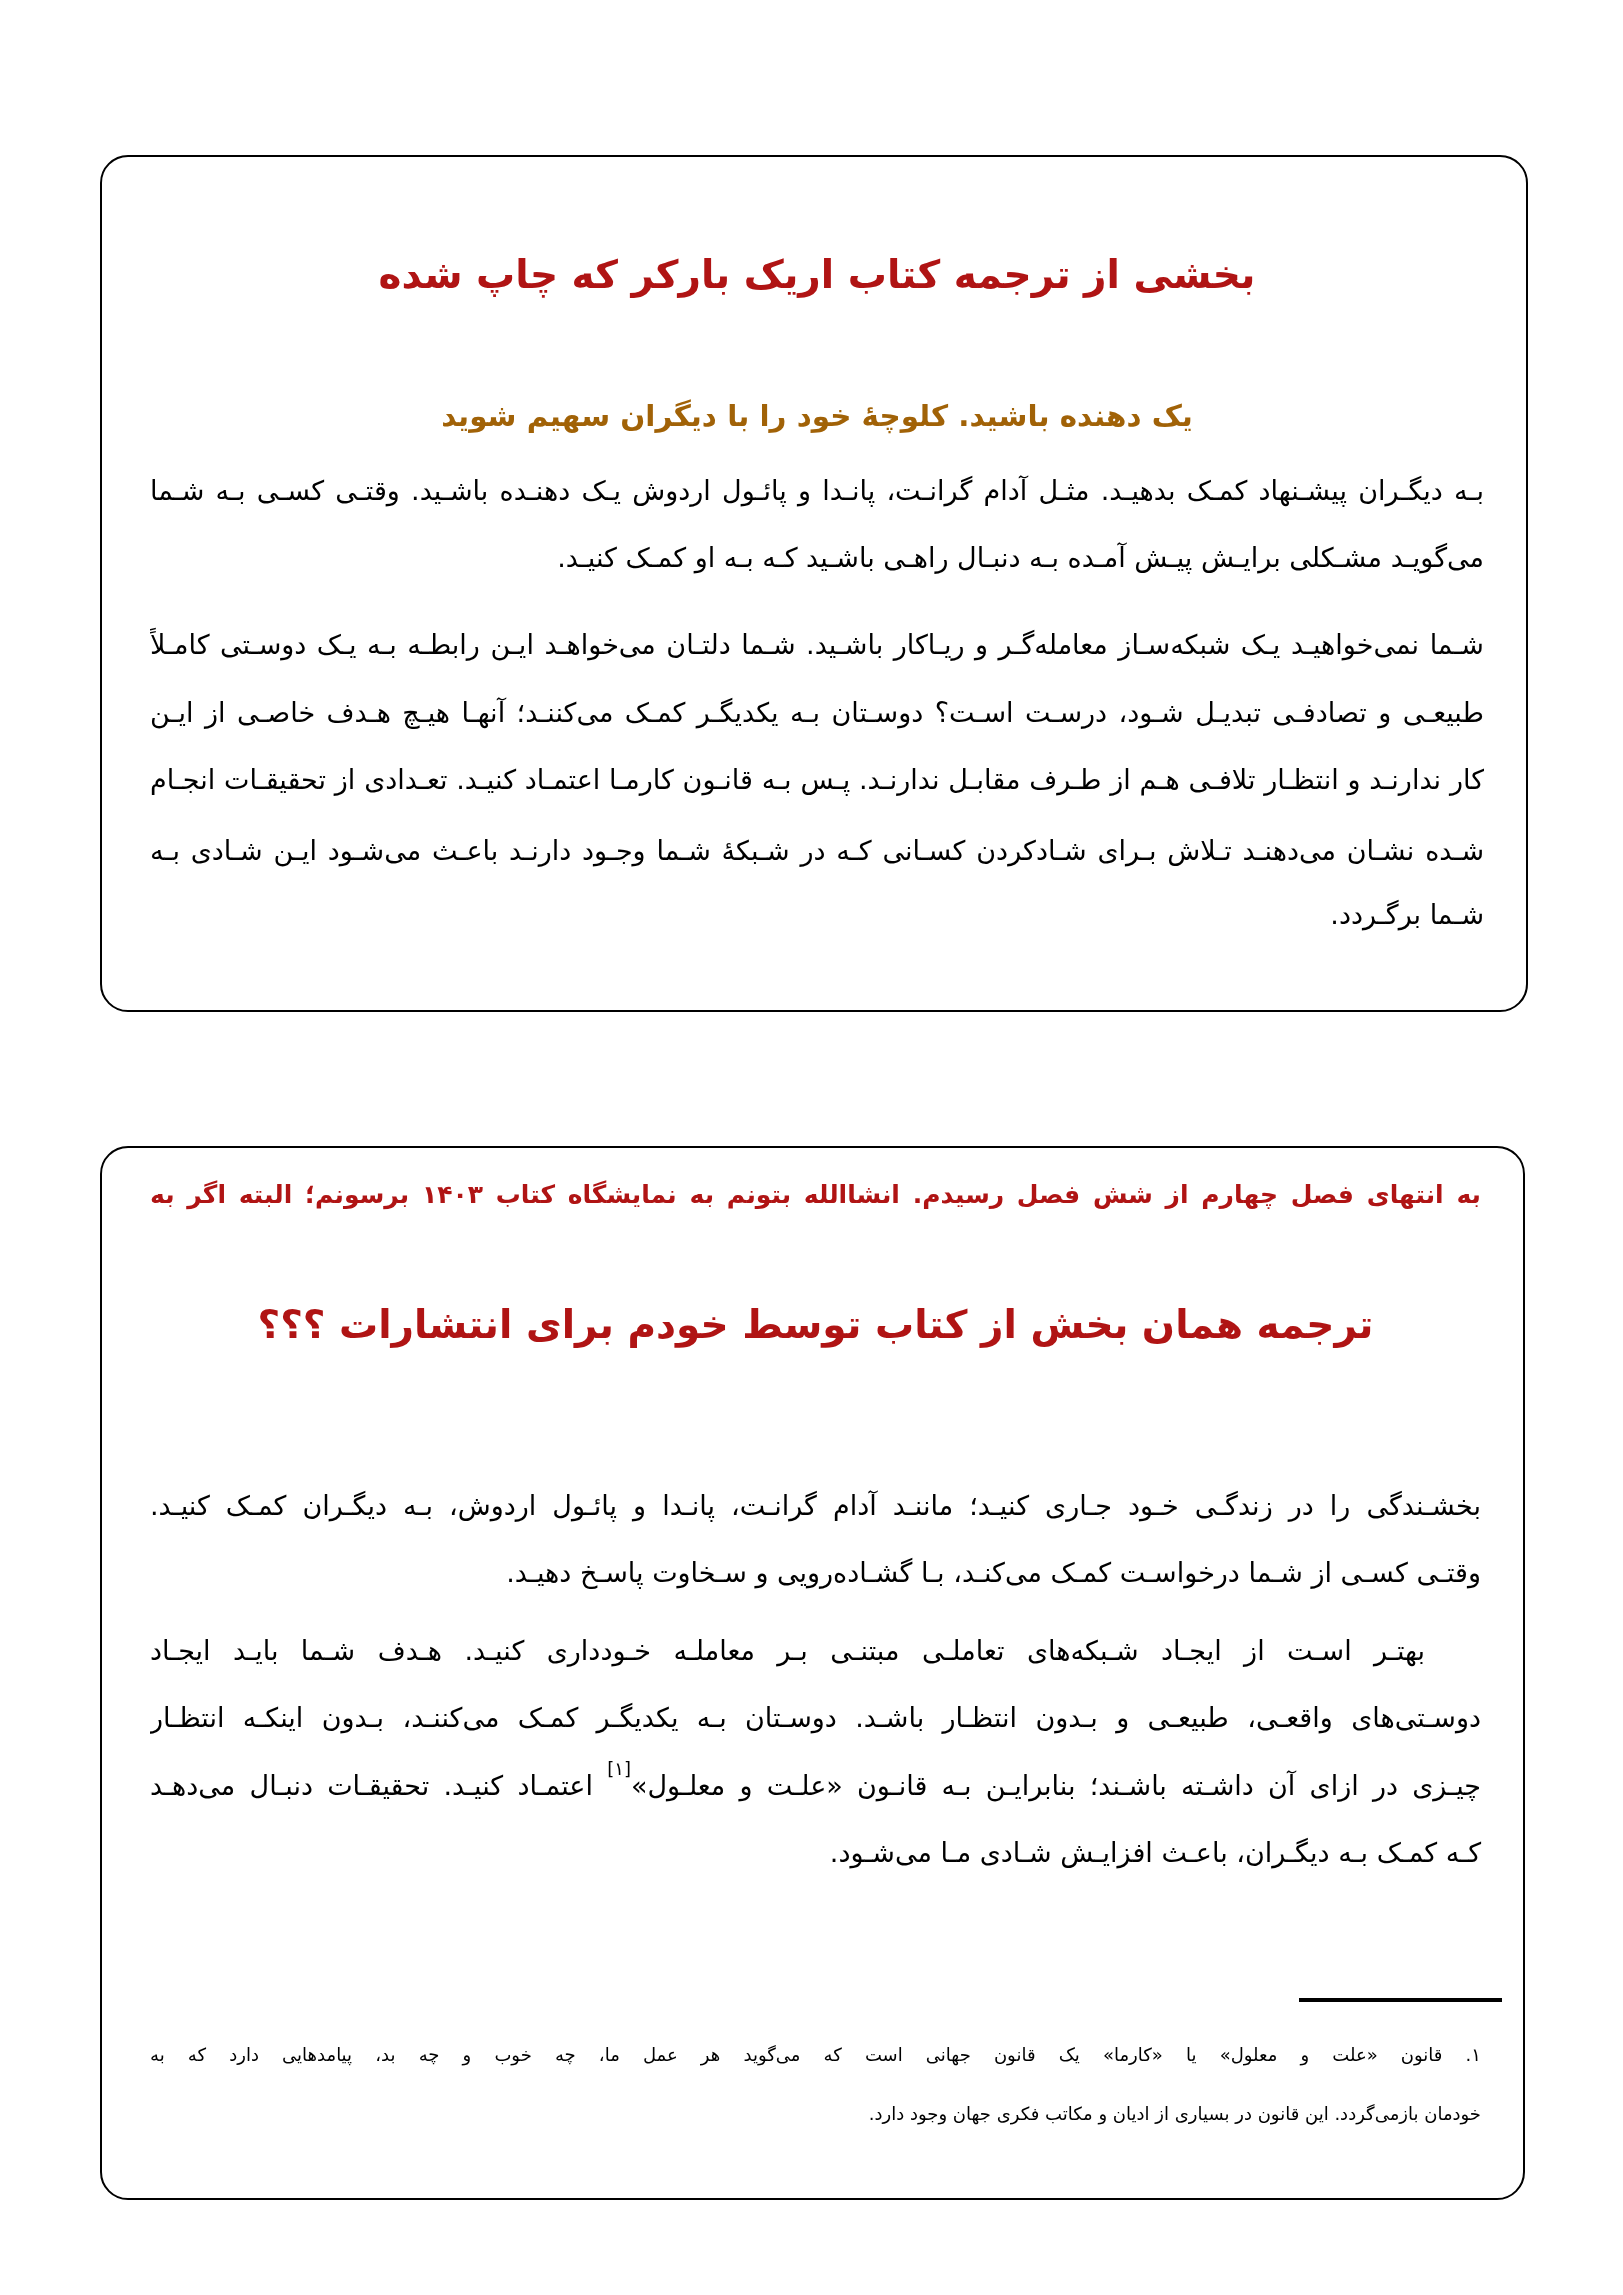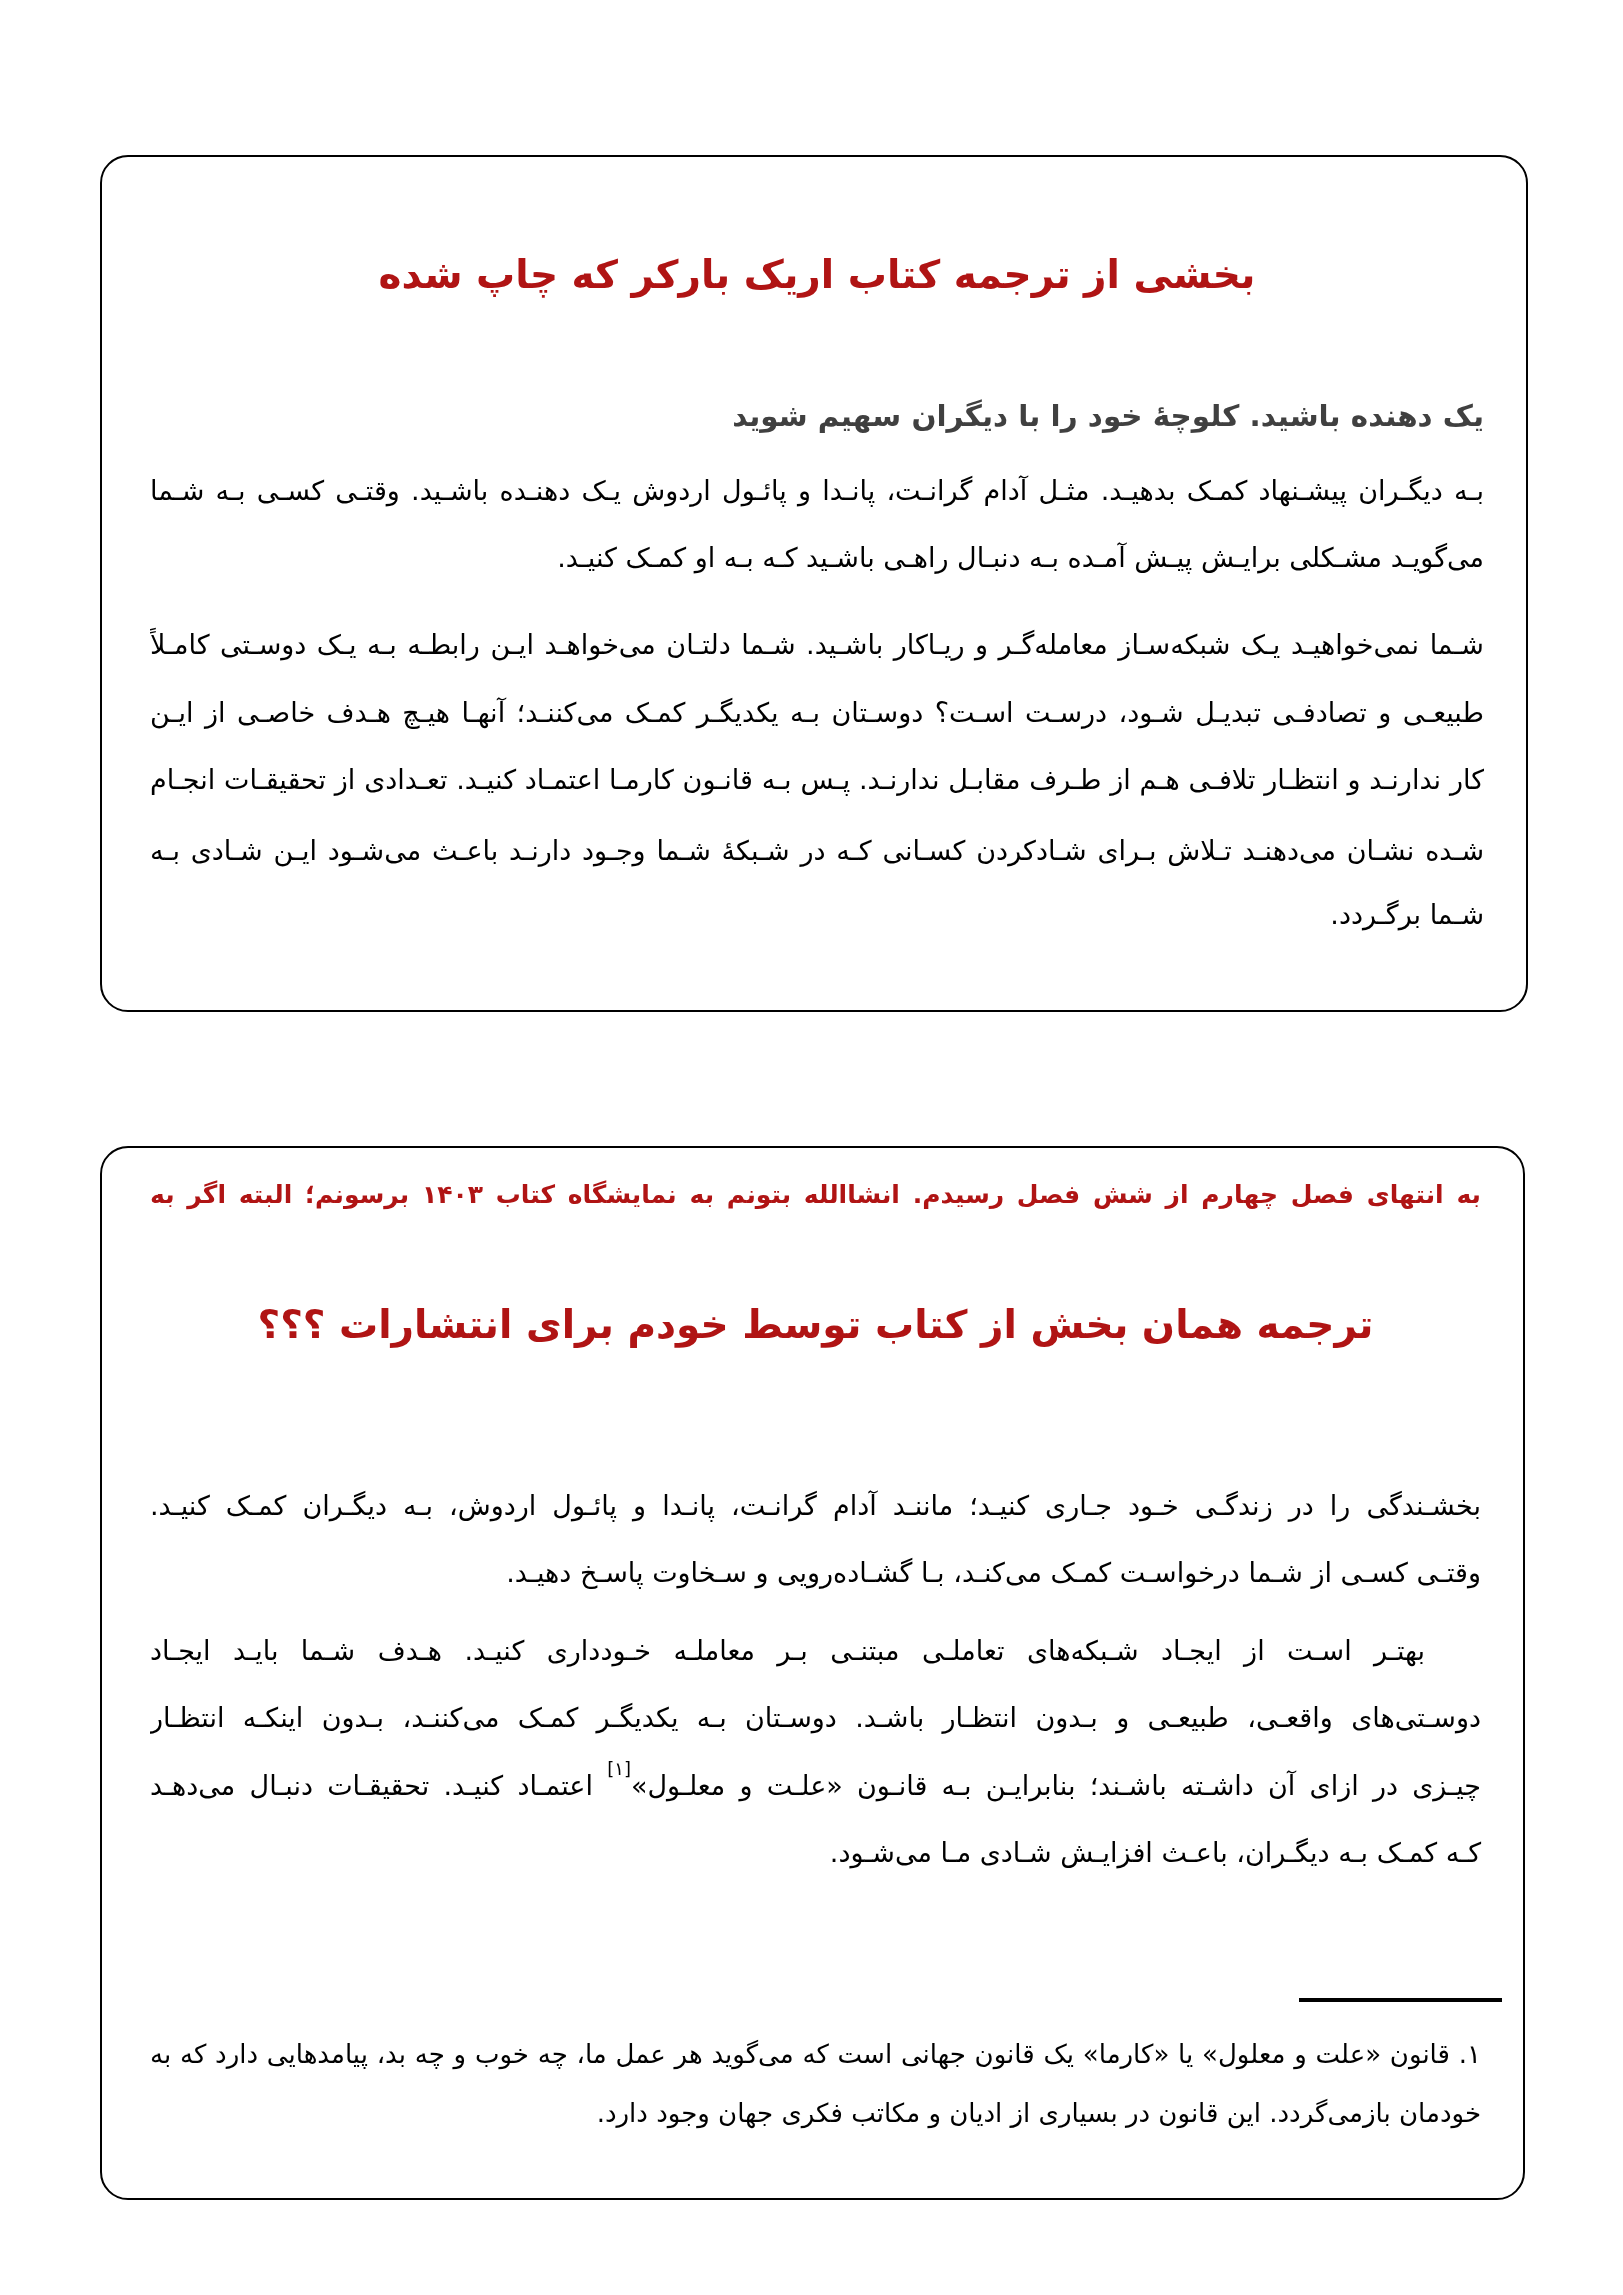--- a/index.html
+++ b/index.html
@@ -24,25 +24,25 @@
   .tline { position:absolute; left:48px; right:42px; }
 
   .heading-red {
     color:#b01414;
     font-weight:bold;
     font-size:39px;
     line-height:56px;
     text-align:center;
   }
   .subheading {
-    color:#404040;
+    color:#a16207;
     font-weight:bold;
     font-size:29.4px;
     line-height:42px;
-    text-align:right;
+    text-align:center;
   }
   .body-line {
     font-size:27px;
     line-height:67px;
     height:67px;
   }
   
   .jline { text-align:justify; overflow:hidden; }
   .jline::after { content:""; display:inline-block; width:100%; height:0; }
   .endline { text-align:right; }
@@ -56,21 +56,21 @@
   }
   .indent-first { padding-right:56px; }
 
   .fn-sep {
     position:absolute;
     right:21px; top:850px;
     width:203px; height:3.5px;
     background:#000000;
   }
   .fn-line {
-    font-size:26px;
+    font-size:18px;
     line-height:59px;
     height:59px;
   }
   .fnmark {
     font-size:18px;
     line-height:0;
     vertical-align:19.6px;
     font-weight:normal;
   }
 </style>

